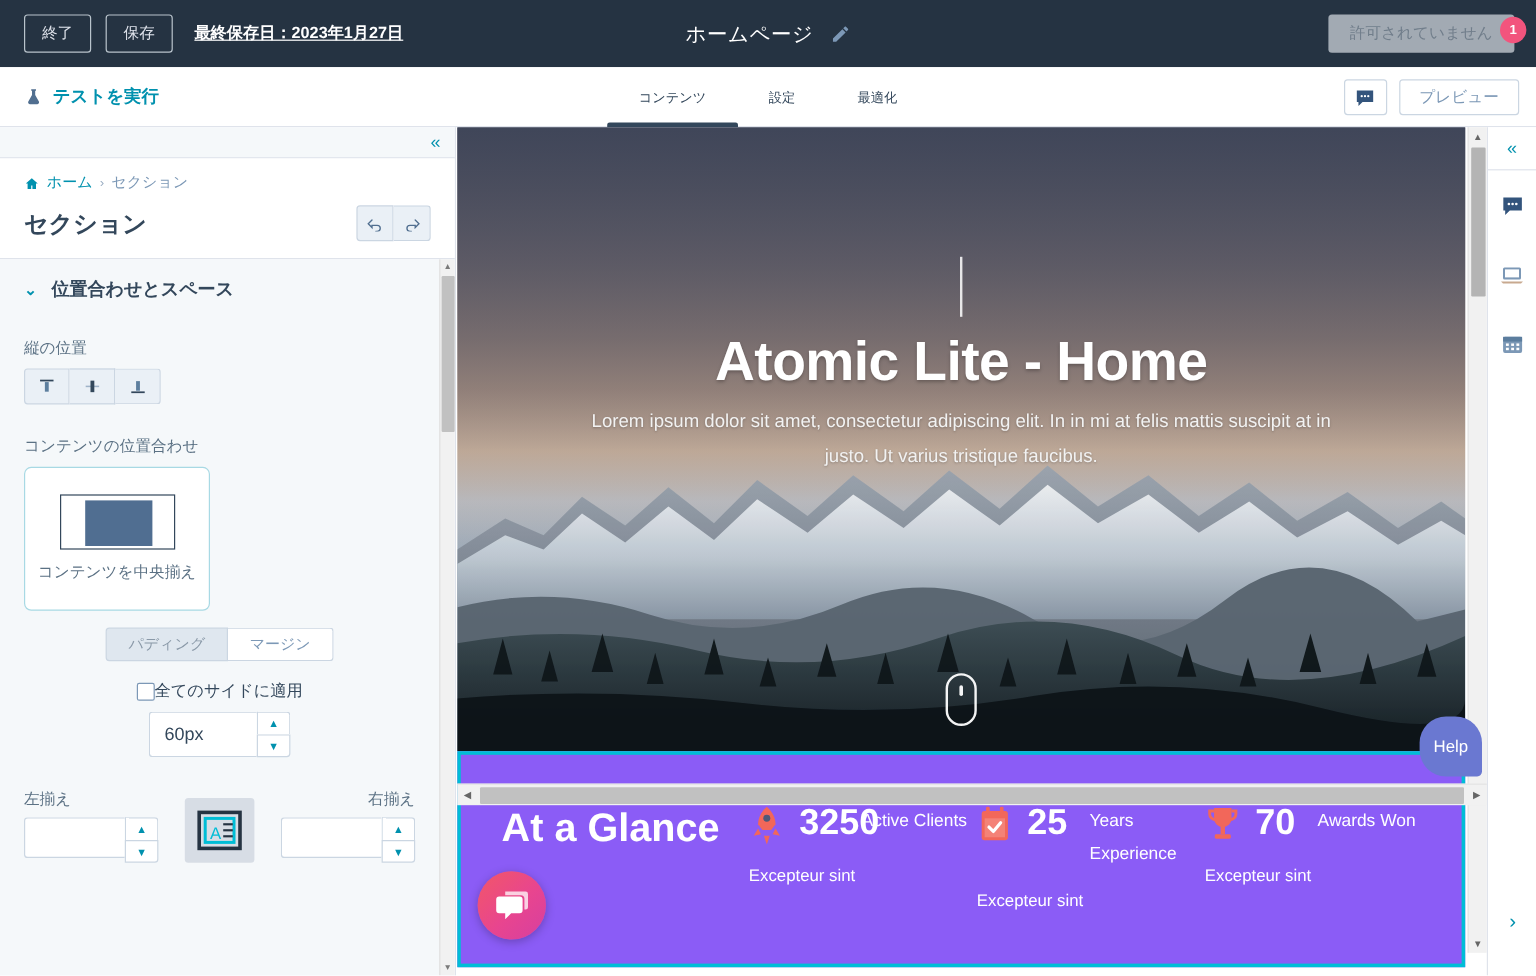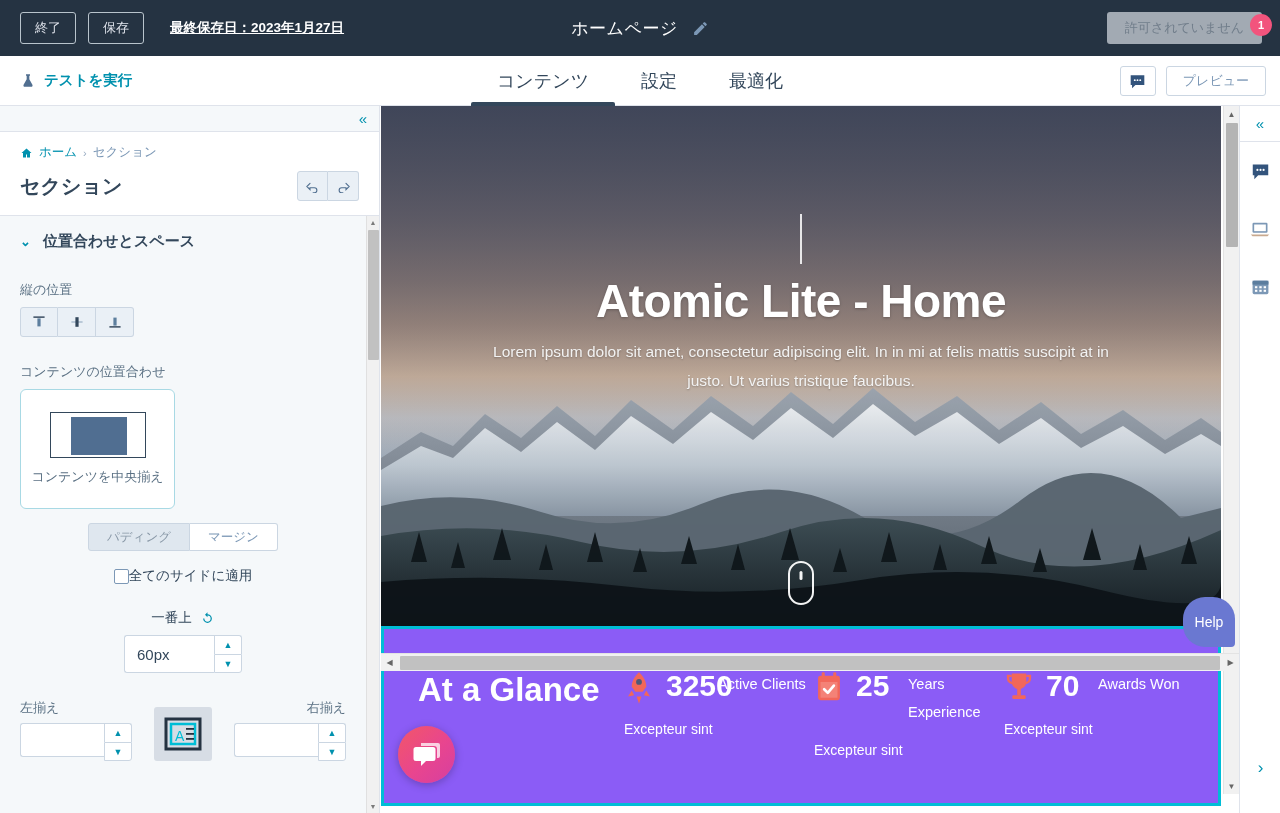--- a/index.html
+++ b/index.html
@@ -19,21 +19,21 @@
   }
   .tb-btn {
     border: 1px solid #b9c4cc; background: transparent; color: #dfe3eb;
     border-radius: 3px; height: 32px; padding: 0 14px;
     font-size: 13px; cursor: pointer; font-family: inherit;
     display: flex; align-items: center; justify-content: center;
   }
   .tb-btn:first-child { margin-left: 20px; }
   .tb-btn + .tb-btn { margin-left: 12px; }
   .saved-link {
-    margin-left: 26px; color: #fff; font-size: 13.5px; font-weight: bold;
+    margin-left: 18px; color: #fff; font-size: 13.5px; font-weight: bold;
     text-decoration: underline; cursor: pointer; white-space: nowrap;
   }
   .page-title-wrap {
     position: absolute; left: 0; right: 0; top: 0; height: 56px;
     display: flex; align-items: center; justify-content: center;
     gap: 14px; pointer-events: none;
   }
   .page-title { color: #fff; font-size: 17px; letter-spacing: .5px; }
   .pencil-icon { width: 17px; height: 17px; pointer-events: auto; cursor: pointer; display:block; }
   .topbar-right {
@@ -61,21 +61,21 @@
   .run-test {
     margin-left: 20px; display: flex; align-items: center; gap: 8px;
     color: #0091ae; font-size: 14.5px; font-weight: bold; cursor: pointer;
   }
   .center-tabs {
     position: absolute; left: 0; right: 0; top: 0; height: 50px;
     display: flex; align-items: stretch; justify-content: center; gap: 0;
   }
   .tab {
     display: flex; align-items: center; padding: 0 26px;
-    font-size: 18px; color: #33475b; cursor: pointer; position: relative;
+    font-size: 11px; color: #33475b; cursor: pointer; position: relative;
   }
   .tab.active { font-weight: normal; color: #33475b; }
   .tab.active::after {
     content: ""; position: absolute; left: 0; right: 0; bottom: 0;
     height: 4px; background: #33475b; border-radius: 2px 2px 0 0;
   }
   .toolbar2-right {
     position: absolute; right: 14px; top: 0; height: 50px;
     display: flex; align-items: center; gap: 10px;
   }
@@ -461,26 +461,20 @@
         <div class="seg-toggle">
           <div class="seg active">パディング</div>
           <div class="seg">マージン</div>
         </div>
 
         <div class="checkbox-row">
           <span class="cb"></span>
           <span>全てのサイドに適用</span>
         </div>
 
-        <div class="stepper-label-row">
-          <span>一番上</span>
-          <svg width="15" height="15" viewBox="0 0 24 24">
-            <path d="M12 5V2L8 6l4 4V7a5 5 0 11-5 5H5a7 7 0 107-7z" fill="#0091ae"></path>
-          </svg>
-        </div>
         <div class="stepper-wrap">
           <div class="stepper">
             <input type="text" value="60px" style="">
             <div class="spin-col">
               <div class="spin">▲</div>
               <div class="spin">▼</div>
             </div>
           </div>
         </div>
 

